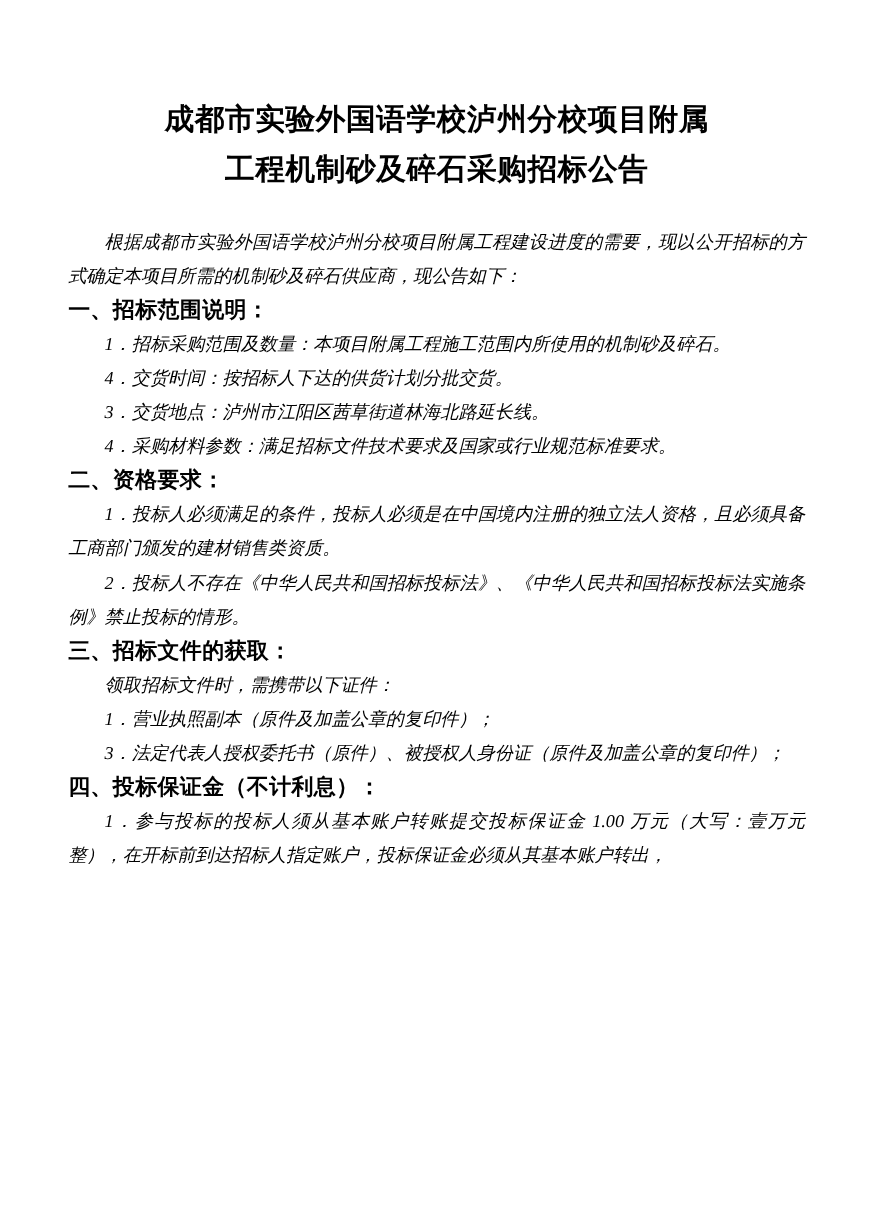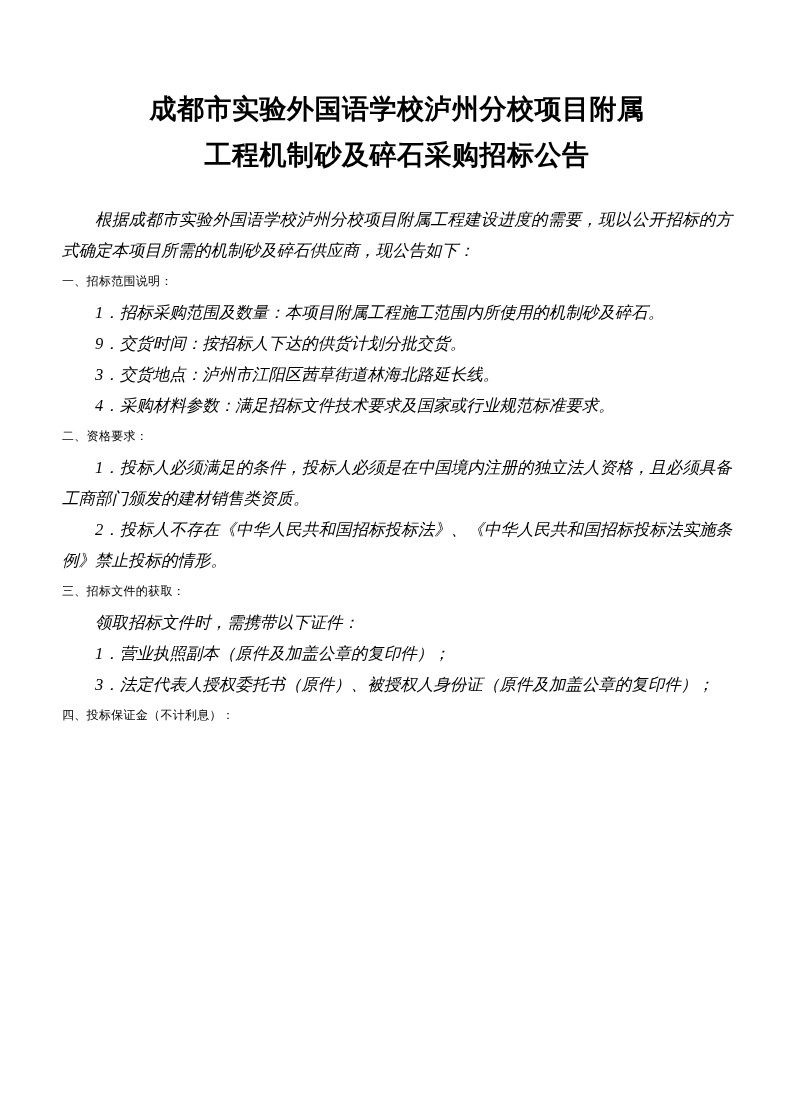--- a/index.html
+++ b/index.html
@@ -41,51 +41,52 @@
     line-height: 31px;
     text-align: justify;
     text-justify: inter-ideograph;
   }
   p.indent {
     text-indent: 33px;
     font-style: italic;
   }
   p.heading {
     font-family: "DejaVu Sans", "Liberation Sans", sans-serif;
-    font-weight: normal;
+    font-weight: bold;
     text-indent: 0;
-    font-size: 12px;
+    font-size: 20px;
     letter-spacing: 0.3px;
   }
 </style>
 </head>
 <body>
 
 <div class="page">
 
   <h1 class="doc-title">
     <span>成都市实验外国语学校泸州分校项目附属</span><br>
     <span>工程机制砂及碎石采购招标公告</span>
   </h1>
 
   <div class="body-block">
 
     <p class="indent">根据成都市实验外国语学校泸州分校项目附属工程建设进度的需要，现以公开招标的方式确定本项目所需的机制砂及碎石供应商，现公告如下：</p>
 
     <p class="heading">一、招标范围说明：</p>
     <p class="indent">1．招标采购范围及数量：本项目附属工程施工范围内所使用的机制砂及碎石。</p>
-    <p class="indent">9．交货时间：按招标人下达的供货计划分批交货。</p>
+    <p class="indent">4．交货时间：按招标人下达的供货计划分批交货。</p>
     <p class="indent">3．交货地点：泸州市江阳区茜草街道林海北路延长线。</p>
     <p class="indent">4．采购材料参数：满足招标文件技术要求及国家或行业规范标准要求。</p>
 
     <p class="heading">二、资格要求：</p>
     <p class="indent">1．投标人必须满足的条件，投标人必须是在中国境内注册的独立法人资格，且必须具备工商部门颁发的建材销售类资质。</p>
     <p class="indent">2．投标人不存在《中华人民共和国招标投标法》、《中华人民共和国招标投标法实施条例》禁止投标的情形。</p>
 
     <p class="heading">三、招标文件的获取：</p>
     <p class="indent">领取招标文件时，需携带以下证件：</p>
     <p class="indent">1．营业执照副本（原件及加盖公章的复印件）；</p>
     <p class="indent">3．法定代表人授权委托书（原件）、被授权人身份证（原件及加盖公章的复印件）；</p>
 
     <p class="heading">四、投标保证金（不计利息）：</p>
+    <p class="indent">1．参与投标的投标人须从基本账户转账提交投标保证金 1.00 万元（大写：壹万元整），在开标前到达招标人指定账户，投标保证金必须从其基本账户转出，</p>
 
   </div>
 </div>
 
 </body></html>

